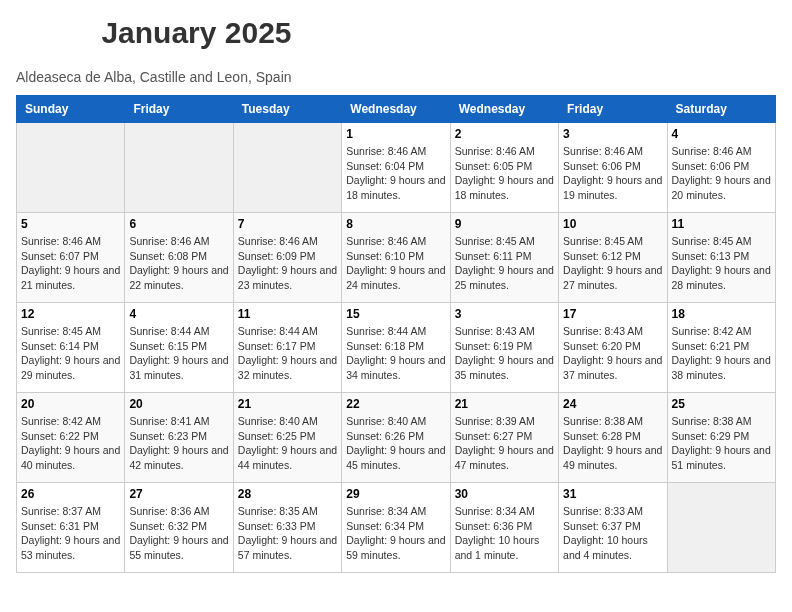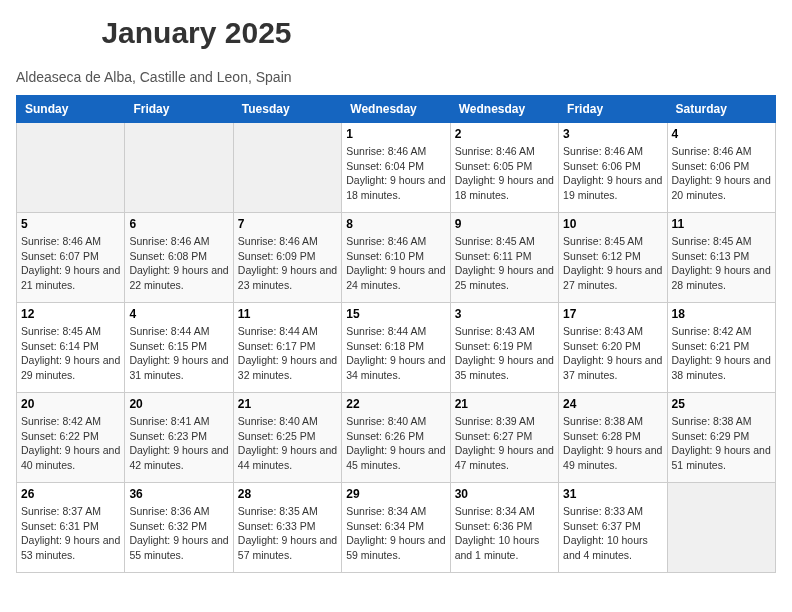--- a/index.html
+++ b/index.html
@@ -220,21 +220,21 @@
           <div class="day-num">25</div>
           <div class="cell-info">Sunrise: 8:38 AM<br>Sunset: 6:29 PM<br>Daylight: 9 hours and 51 minutes.</div>
         </td>
       </tr>
       <tr>
         <td>
           <div class="day-num">26</div>
           <div class="cell-info">Sunrise: 8:37 AM<br>Sunset: 6:31 PM<br>Daylight: 9 hours and 53 minutes.</div>
         </td>
         <td>
-          <div class="day-num">36</div>
+          <div class="day-num">27</div>
           <div class="cell-info">Sunrise: 8:36 AM<br>Sunset: 6:32 PM<br>Daylight: 9 hours and 55 minutes.</div>
         </td>
         <td>
           <div class="day-num">28</div>
           <div class="cell-info">Sunrise: 8:35 AM<br>Sunset: 6:33 PM<br>Daylight: 9 hours and 57 minutes.</div>
         </td>
         <td>
           <div class="day-num">29</div>
           <div class="cell-info">Sunrise: 8:34 AM<br>Sunset: 6:34 PM<br>Daylight: 9 hours and 59 minutes.</div>
         </td>

